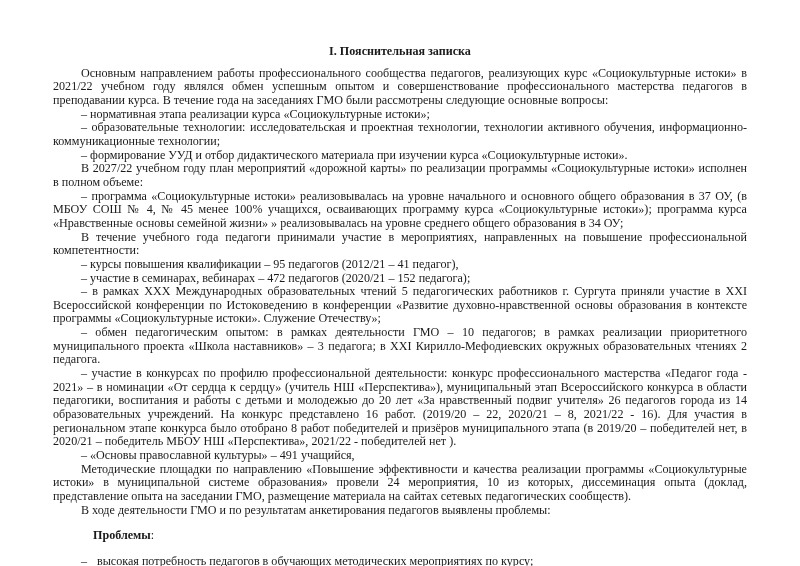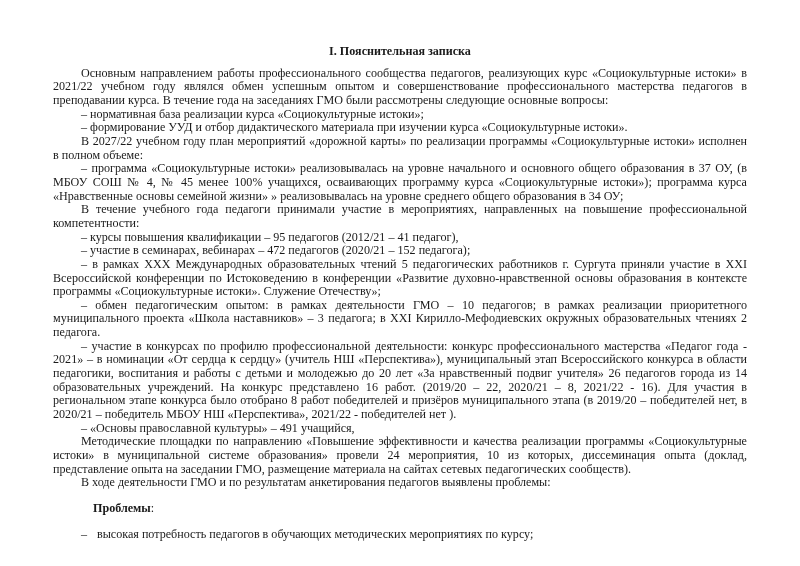--- a/index.html
+++ b/index.html
@@ -16,21 +16,22 @@
   .dash-item { margin: 0; padding-left: 28px; display: flex; }
   .dash-item .dash { width: 16px; flex: none; }
 </style>
 </head>
 <body>
 
 <div class="page">
   <p class="title">I. Пояснительная записка</p>
 
   <p class="p">Основным направлением работы профессионального сообщества педагогов, реализующих курс «Социокультурные истоки» в 2021/22 учебном году являлся обмен успешным опытом и совершенствование профессионального мастерства педагогов в преподавании курса. В течение года на заседаниях ГМО были рассмотрены следующие основные вопросы:</p>
-  <p class="p last-left">– нормативная база реализации курса «Социокультурные истоки»;</p>
+  <p class="p last-left">– нормативная этапа реализации курса «Социокультурные истоки»;</p>
+  <p class="p">– образовательные технологии: исследовательская и проектная технологии, технологии активного обучения, информационно-коммуникационные технологии;</p>
   <p class="p last-left">– формирование УУД и отбор дидактического материала при изучении курса «Социокультурные истоки».</p>
   <p class="p">В 2027/22 учебном году план мероприятий «дорожной карты» по реализации программы «Социокультурные истоки» исполнен в полном объеме:</p>
   <p class="p">– программа «Социокультурные истоки» реализовывалась на уровне начального и основного общего образования в 37 ОУ, (в МБОУ СОШ № 4, № 45 менее 100% учащихся, осваивающих программу курса «Социокультурные истоки»); программа курса «Нравственные основы семейной жизни» » реализовывалась на уровне среднего общего образования в 34 ОУ;</p>
   <p class="p last-left">В течение учебного года педагоги принимали участие в мероприятиях, направленных на повышение профессиональной компетентности:</p>
   <p class="p last-left">– курсы повышения квалификации – 95 педагогов (2012/21 – 41 педагог),</p>
   <p class="p last-left">– участие в семинарах, вебинарах – 472 педагогов (2020/21 – 152 педагога);</p>
   <p class="p">– в рамках XXX Международных образовательных чтений 5 педагогических работников г. Сургута приняли участие в XXI  Всероссийской конференции по Истоковедению  в конференции «Развитие духовно-нравственной основы образования в контексте программы «Социокультурные истоки». Служение Отечеству»;</p>
   <p class="p">– обмен педагогическим опытом: в рамках деятельности ГМО – 10 педагогов; в рамках реализации приоритетного муниципального проекта «Школа наставников» – 3 педагога; в  XXI Кирилло-Мефодиевских окружных образовательных чтениях 2 педагога.</p>
   <p class="p">– участие в конкурсах по профилю профессиональной деятельности: конкурс профессионального мастерства «Педагог года - 2021» – в номинации «От сердца к сердцу» (учитель НШ «Перспектива»), муниципальный этап Всероссийского конкурса в области педагогики, воспитания и работы с детьми и молодежью до 20 лет «За нравственный подвиг учителя» 26 педагогов города из 14 образовательных учреждений. На конкурс представлено 16 работ. (2019/20 – 22, 2020/21 – 8, 2021/22 - 16). Для участия в региональном этапе конкурса было отобрано 8 работ победителей и призёров муниципального этапа (в 2019/20 – победителей нет, в 2020/21 – победитель МБОУ НШ «Перспектива», 2021/22 - победителей нет ).</p>
   <p class="p last-left">– «Основы православной культуры» – 491 учащийся,</p>

